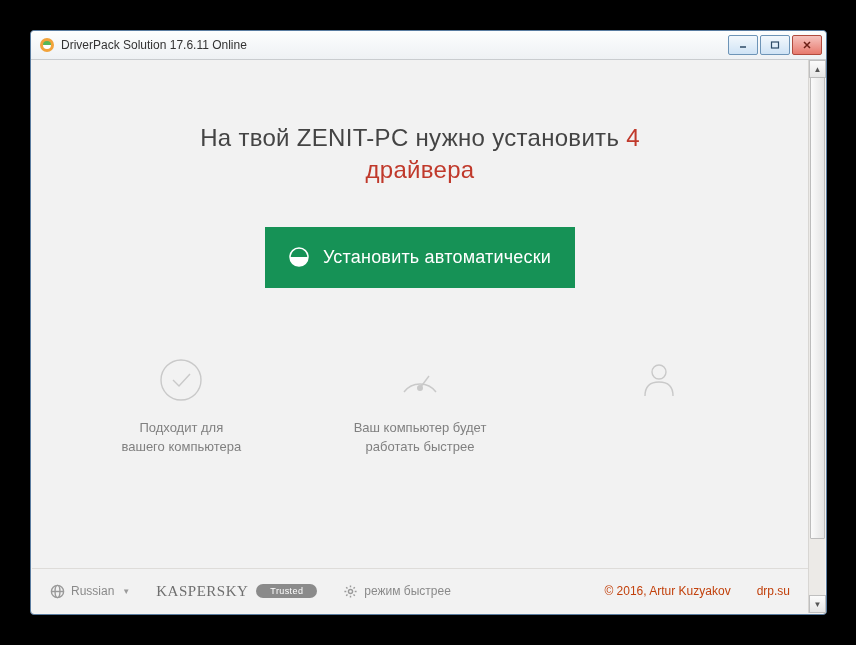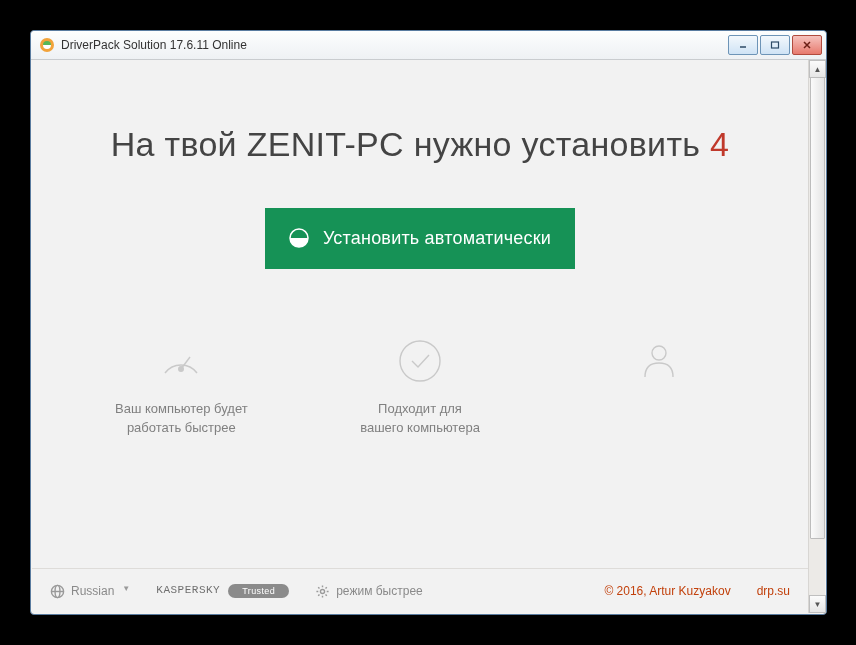--- a/index.html
+++ b/index.html
@@ -14,34 +14,34 @@
 .tb-max{background:linear-gradient(#f3f8fc,#cfe3f5);border-color:#6d94b7;color:#2d4a66}
 .tb-close{background:linear-gradient(#f6c3be,#e77a6e);border-color:#b14b3e;color:#6b1f15}
 .client{position:absolute;top:29px;left:1px;right:1px;bottom:1px;display:flex}
 .content{flex:1;background:#f2f2f2;display:flex;flex-direction:column;overflow:hidden}
 .scrollbar{width:16px;background:#eceae7;border-left:1px solid #d8d6d3;position:relative}
 .sb-btn{position:absolute;left:0;width:15px;height:16px;background:linear-gradient(#fbfbfb,#e6e6e6);border:1px solid #bfbfbf;font-size:8px;color:#555;display:flex;align-items:center;justify-content:center}
 .sb-top{top:0}
 .sb-bot{bottom:0}
 .sb-thumb{position:absolute;left:1px;top:17px;width:13px;height:460px;background:linear-gradient(90deg,#fafafa,#e4e4e4);border:1px solid #bcbcbc;border-radius:1px}
 .main{flex:1;display:flex;flex-direction:column;align-items:center;justify-content:flex-start;padding-top:62px}
-.headline{font-size:34px;font-weight:300;color:#444;text-align:center;line-height:1.35;letter-spacing:.3px}
+.headline{font-size:24px;font-weight:300;color:#444;text-align:center;line-height:1.35;letter-spacing:.3px}
 .headline .pc{color:#444}
 .headline .red{color:#c0392b}
 .install-btn{margin-top:40px;background:#169256;color:#fff;font-size:18px;font-weight:400;border:none;padding:20px 24px;display:flex;align-items:center;gap:14px;cursor:pointer;letter-spacing:.2px}
 .dp-icon{width:20px;height:20px}
 .features{display:flex;width:100%;justify-content:space-around;margin-top:70px;padding:0 30px;box-sizing:border-box}
 .feat{flex:1;display:flex;flex-direction:column;align-items:center;gap:16px}
 .feat-icon{width:44px;height:44px;color:#c9c9c9;stroke:#c9c9c9;fill:none;stroke-width:1.4}
 .feat-text{font-size:13px;color:#808080;text-align:center;line-height:1.5}
 .footer{height:44px;border-top:1px solid #dedcd9;display:flex;align-items:center;padding:0 18px;font-size:12px;color:#8a8a8a;gap:26px;background:#f2f2f2}
 .footer .spacer{flex:1}
-.lang,.expert,.kasper{display:flex;gap:6px;cursor:pointer}
+.lang,.expert,.kasper{display:flex;align-items:center;gap:6px;cursor:pointer}
 .lang svg,.expert svg{width:15px;height:15px;stroke:#9a9a9a;fill:none;stroke-width:1.5}
-.kasper-name{font-family:Liberation Mono, monospace;font-variant:small-caps;letter-spacing:.5px;color:#6f6f6f;font-size:11px}
+.kasper-name{font-family:Liberation Serif, serif;font-variant:small-caps;letter-spacing:.5px;color:#6f6f6f;font-size:15px}
 .trusted{background:#8b8b8b;color:#fff;font-size:9px;padding:2px 14px;border-radius:7px;margin-left:2px;letter-spacing:.4px}
 .copy,.site{color:#c2410c}
 .site{cursor:pointer}
 .tri{font-size:8px;margin-left:2px;color:#9a9a9a}
 </style>
 </head>
 <body>
 
 <div class="frame">
   <div class="window">
@@ -71,51 +71,52 @@
             </svg>
           </div>
       </div>
     </div>
 
     <div class="client">
       <div class="content">
         <div class="main">
           <div class="headline">
             <span>На твой </span><span class="pc">ZENIT-PC</span><span> нужно установить </span><span class="red">4</span><br>
+            <span class="red">драйвера</span>
           </div>
 
           <button class="install-btn">
             <span class="dp-icon">
               <svg viewBox="0 0 20 20">
                   <circle cx="10" cy="10" r="9" fill="#fff"></circle>
                   <path d="M1 10 A9 9 0 0 1 19 10 L10 10 Z" fill="#169256"></path>
                   <circle cx="10" cy="10" r="9" fill="none" stroke="#fff" stroke-width="1.5"></circle>
                 </svg>
             </span>
             <span>Установить автоматически</span>
           </button>
 
           <div class="features">
             <div class="feat">
               <svg class="feat-icon" viewBox="0 0 44 44">
+                  <circle cx="22" cy="22" r="20"></circle>
+                  <path d="M14 22 L20 28 L31 16"></path>
+                </svg>
+              <div class="feat-text">
+                <span>Подходит для</span><br><span>вашего компьютера</span>
+              </div>
+            </div>
+            <div class="feat">
+              <svg class="feat-icon" viewBox="0 0 44 44">
                   <path d="M6 34 A20 20 0 0 1 38 34"></path>
                   <circle cx="22" cy="30" r="3" fill="#c9c9c9" stroke="none"></circle>
                   <line x1="22" y1="30" x2="31" y2="18"></line>
                 </svg>
               <div class="feat-text">
                 <span>Ваш компьютер будет</span><br><span>работать быстрее</span>
-              </div>
-            </div>
-            <div class="feat">
-              <svg class="feat-icon" viewBox="0 0 44 44">
-                  <circle cx="22" cy="22" r="20"></circle>
-                  <path d="M14 22 L20 28 L31 16"></path>
-                </svg>
-              <div class="feat-text">
-                <span>Подходит для</span><br><span>вашего компьютера</span>
               </div>
             </div>
             <div class="feat">
               <svg class="feat-icon" viewBox="0 0 44 44">
                   <circle cx="22" cy="14" r="7"></circle>
                   <path d="M8 38 C8 28 14 24 22 24 C30 24 36 28 36 38"></path>
                 </svg>
             </div>
           </div>
         </div>

